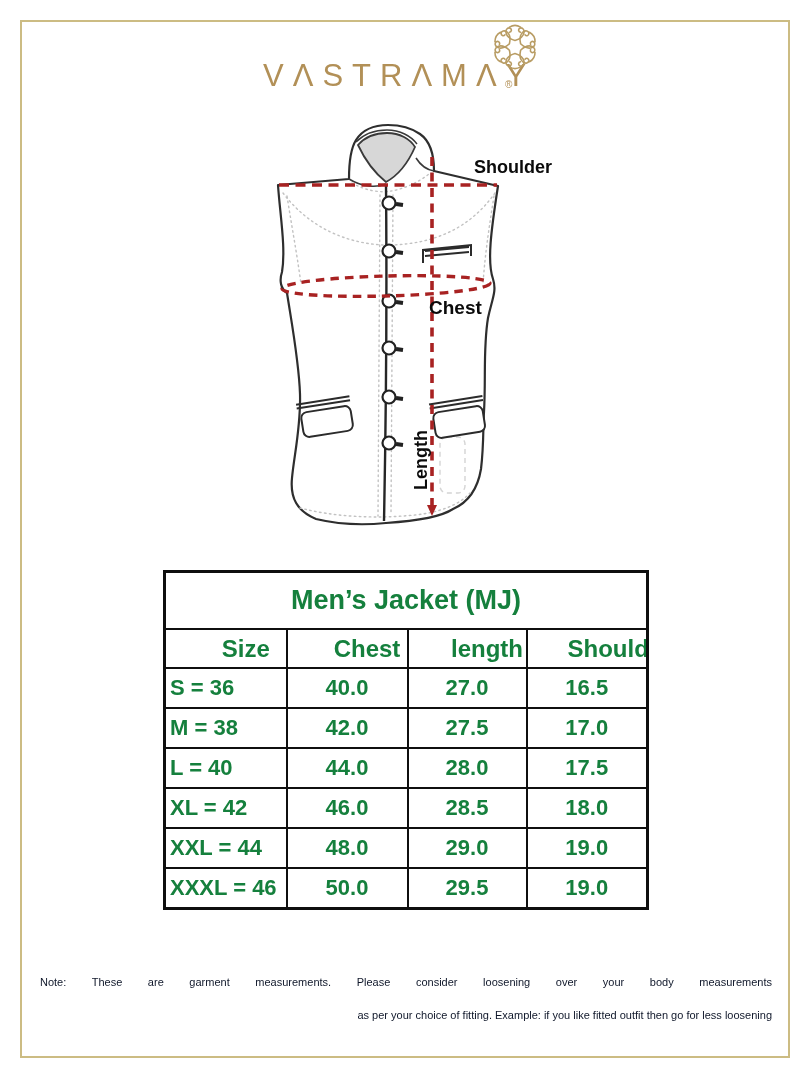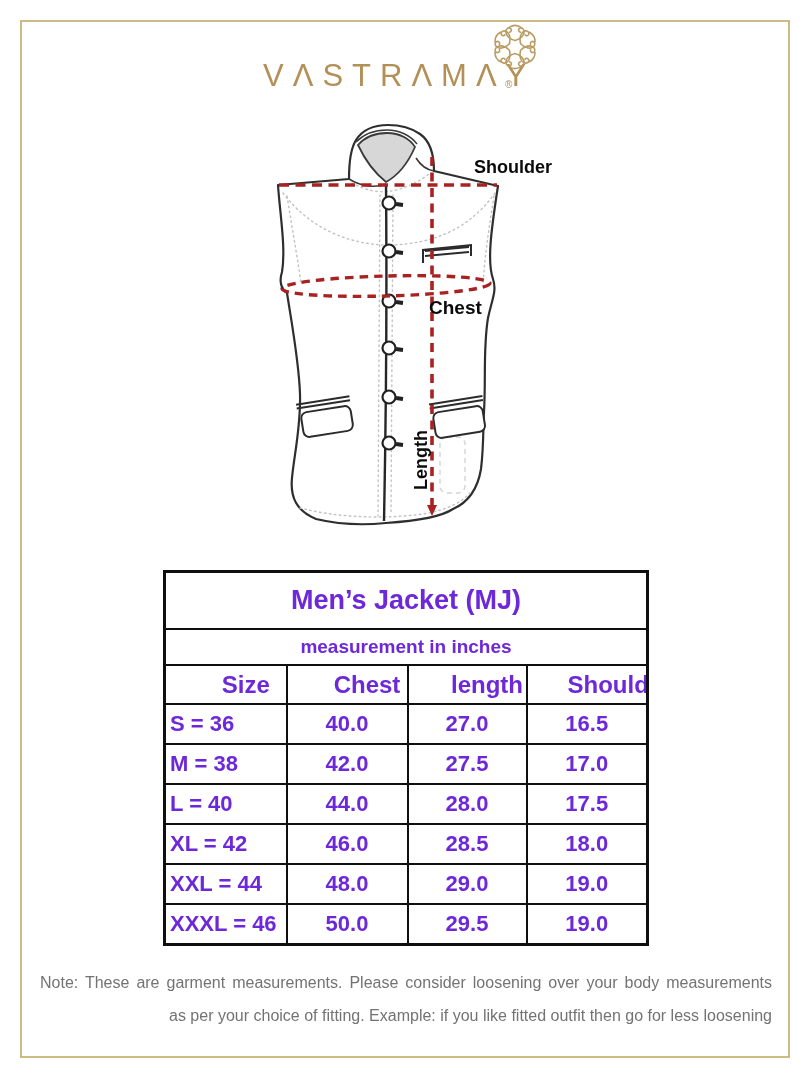--- a/index.html
+++ b/index.html
@@ -22,36 +22,36 @@
     font-size:10px; color:#b29057;
   }
   .ornament { position:absolute; left:491px; top:23px; }
   
   .jacket { position:absolute; left:250px; top:110px; }
   .jacket text { font-family:"Liberation Sans", sans-serif; font-weight:bold; fill:#0b0b0b; }
   
   .size-table {
     position:absolute; left:163px; top:570px; width:483px;
     border-collapse:collapse; table-layout:fixed;
-    color:#6d28d9; font-weight:bold;
+    color:#15803d; font-weight:bold;
   }
   .size-table td, .size-table th {
     border:2px solid #0f0f0f; text-align:center; padding:0;
     font-weight:bold; overflow:hidden;
   }
   .size-table { border:3px solid #0f0f0f; }
   .size-table .title-cell   { height:55px; font-size:27px; }
   .size-table .subtitle-cell{ height:34px; font-size:19px; }
   .size-table .head-row th  { height:37px; font-size:24px;padding-left:40px; }
   .size-table .data-row td  { height:38px; font-size:22px; }
   .size-table .data-row td.size-cell { text-align:left; padding-left:4px; }
   
   .note {
     position:absolute; left:40px; top:966px; width:732px;
-    font-size:16px; line-height:33px; color:#737373;
+    font-size:11px; line-height:33px; color:#0f172a;
   }
   .note .l1 { text-align:justify; text-align-last:justify; }
   .note .l2 { text-align:right; }
 </style>
 </head>
 <body>
 
 <div class="canvas">
 
   <div class="frame"></div>
@@ -165,23 +165,20 @@
     <colgroup>
       <col style="width:122px">
         <col style="width:121px">
         <col style="width:119px">
         <col style="width:121px">
     </colgroup>
     <tbody>
       <tr>
         <td class="title-cell" colspan="4">Men’s Jacket (MJ)</td>
       </tr>
-      <tr>
-        <td class="subtitle-cell" colspan="4">measurement in inches</td>
-      </tr>
       <tr class="head-row">
         <th>Size</th>
         <th>Chest</th>
         <th>length</th>
         <th>Shoulder</th>
       </tr>
       <tr class="data-row">
         <td class="size-cell">S = 36</td>
         <td>40.0</td>
         <td>27.0</td>

